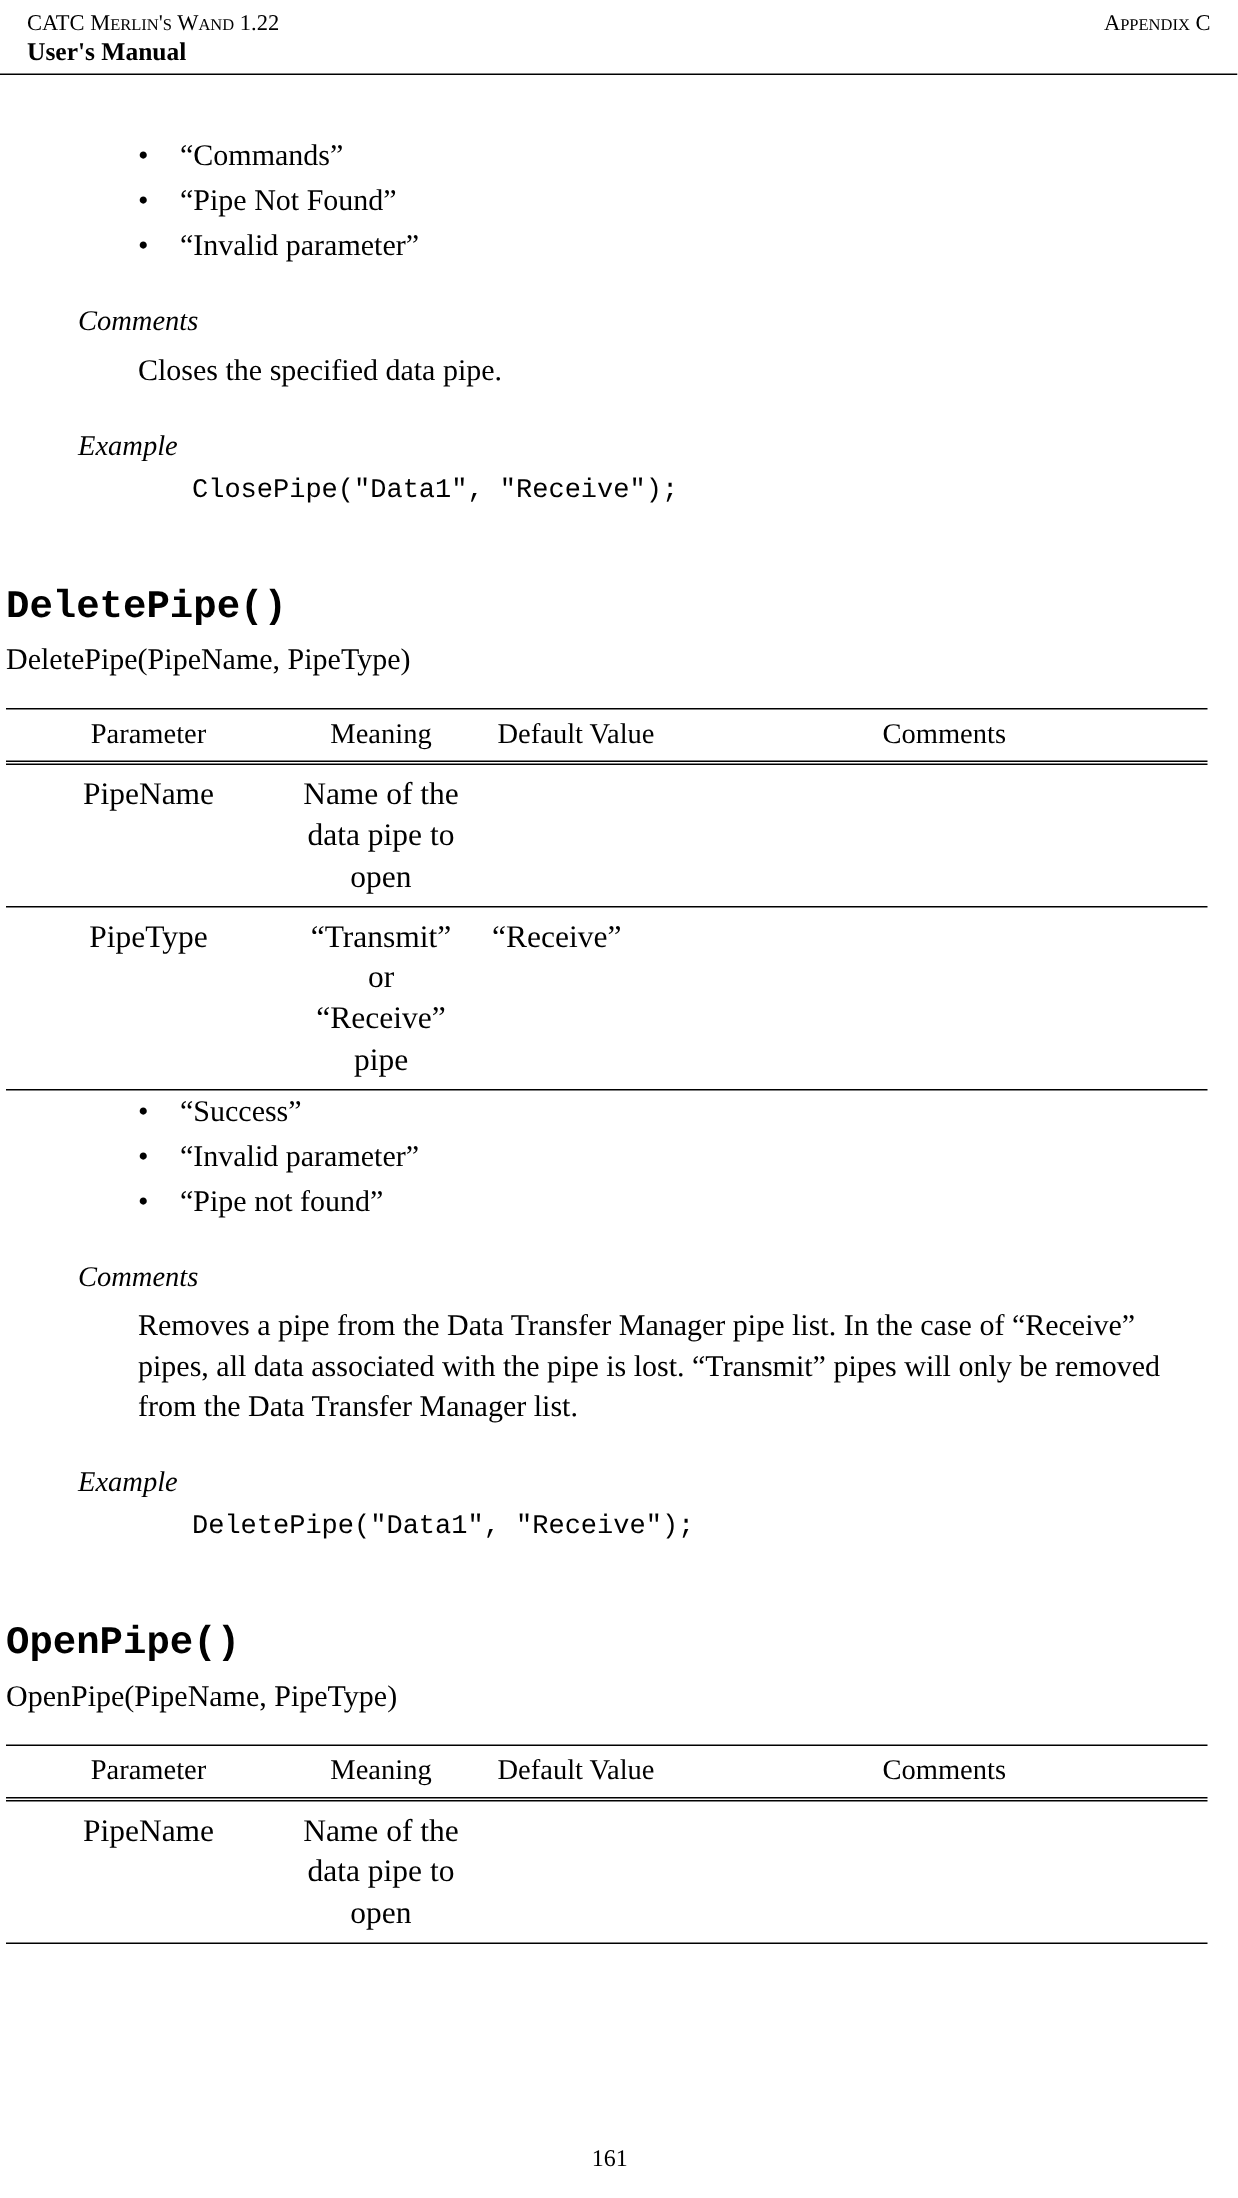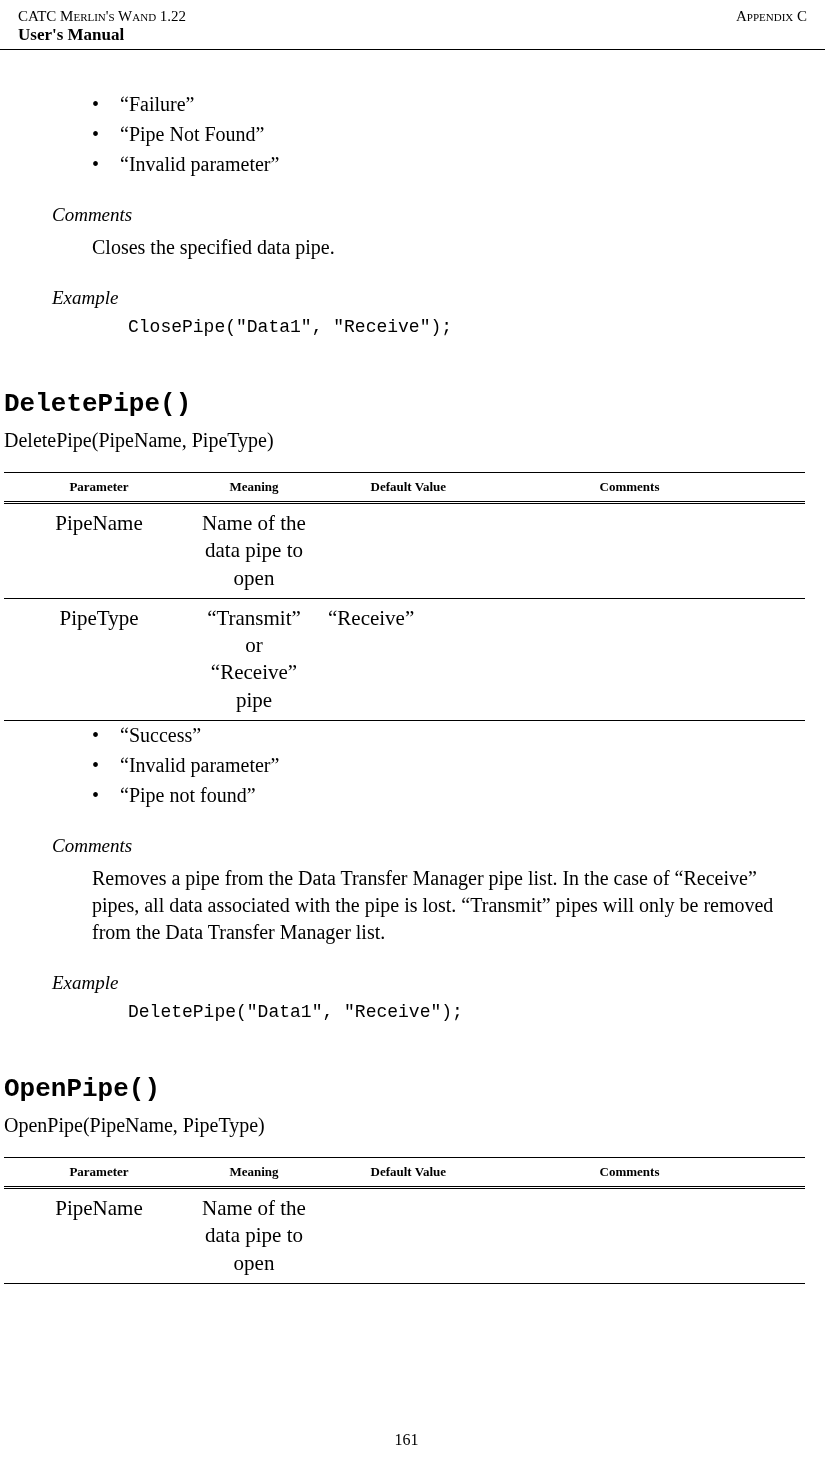--- a/index.html
+++ b/index.html
@@ -98,29 +98,29 @@
       border-collapse: collapse;
       margin-top: 20px;
       margin-left: -16px;
       width: calc(100% + 16px);
     }
     .param-table thead tr {
       border-top: 1.5px solid black;
       border-bottom: 3px double black;
     }
     .param-table th {
-      font-weight: bold;
-      font-size: 13px;
+      font-weight: normal;
+      font-size: 19px;
       padding: 6px 8px;
       text-align: center;
       vertical-align: top;
     }
     .param-table th:nth-child(1) { width: 190px; }
     .param-table th:nth-child(2) { width: 120px; }
-    .param-table th:nth-child(3) { width: 140px; text-align: right; margin-left: 46px; }
+    .param-table th:nth-child(3) { width: 140px; text-align: center; margin-left: 46px; }
     .param-table th:nth-child(4) { text-align: center; }
     .param-table tbody tr {
       border-bottom: 1px solid black;
     }
     .param-table td {
       font-size: 21px;
       padding: 6px 8px;
       text-align: center;
       vertical-align: top;
       line-height: 1.3;
@@ -146,21 +146,21 @@
   <div class="header-right">
     <div class="line1">Appendix C</div>
   </div>
 </div>
 
 <div class="content">
 
   <div class="bullet-list">
     <div class="bullet-item">
         <span class="dot">•</span>
-        <span>“Failure”</span>
+        <span>“Commands”</span>
       </div>
     <div class="bullet-item">
         <span class="dot">•</span>
         <span>“Pipe Not Found”</span>
       </div>
     <div class="bullet-item">
         <span class="dot">•</span>
         <span>“Invalid parameter”</span>
       </div>
   </div>

